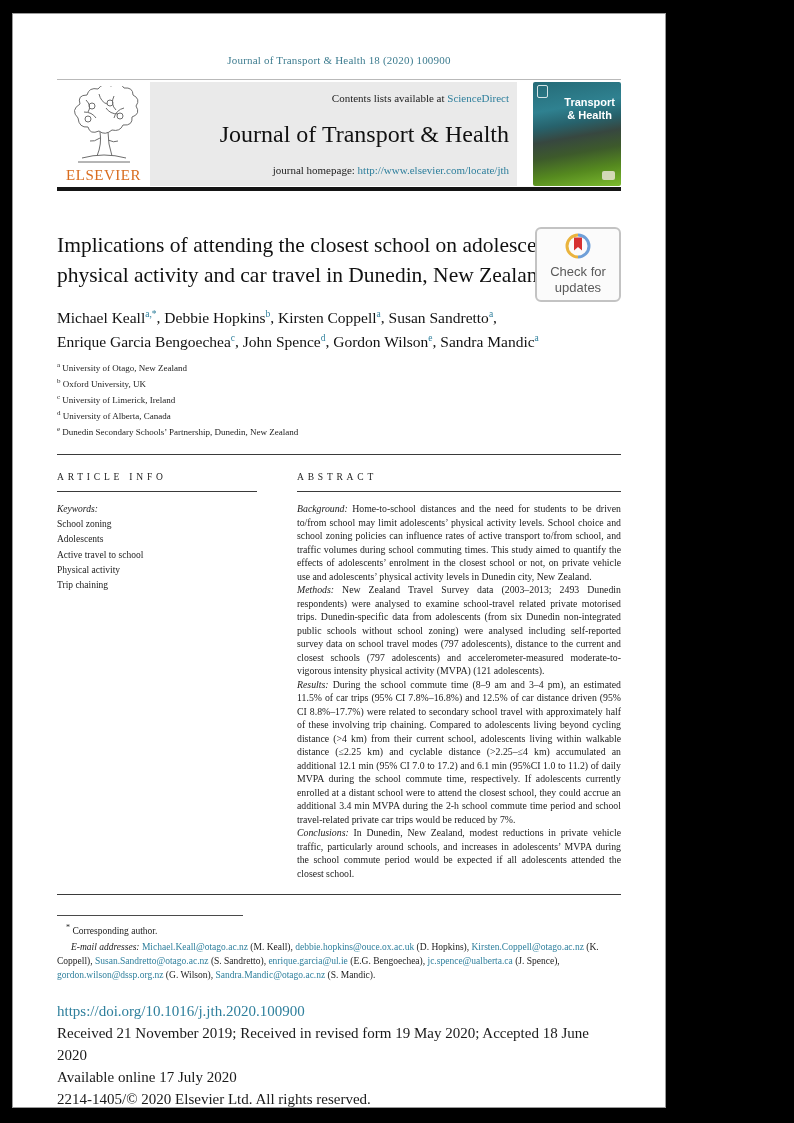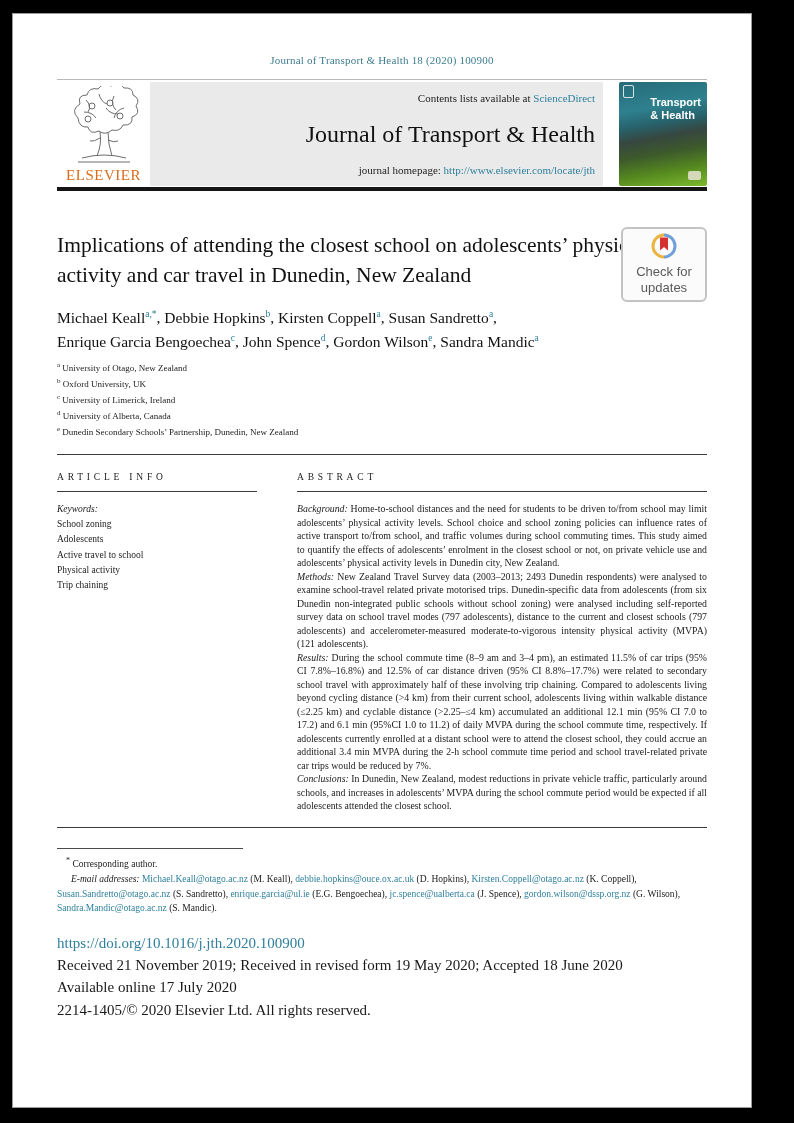--- a/index.html
+++ b/index.html
@@ -2,21 +2,21 @@
 <html><head>
 <meta charset="utf-8">
 <style>
   html,body{margin:0;padding:0;}
   body{
     width:794px;height:1123px;background:#000;position:relative;
     font-family:"Liberation Serif", serif;color:#1a1a1a;
     -webkit-font-smoothing:antialiased;
   }
   .page{
-    position:absolute;left:12px;top:13px;width:740px;height:1095px;
+    position:absolute;left:12px;top:13px;width:654px;height:1095px;
     background:#fff;border:1px solid #9a9a9a;box-sizing:border-box;
     overflow:hidden;
   }
   .content{padding:40px 44px 0 44px;}
   .link{color:#2e7f9c;text-decoration:none;cursor:pointer;}
   
   .journal-ref{
     text-align:center;font-size:11px;color:#3d7c8f;letter-spacing:.2px;
   }
   .topline{border:none;border-top:1px solid #b9b9b9;margin:13px 0 2px 0;}
@@ -26,21 +26,21 @@
   .elsevier-label{font-size:15px;color:#d96c1e;letter-spacing:.5px;margin-top:1px;}
   .banner-mid{flex:1;background:#eaeaea;display:flex;flex-direction:column;justify-content:space-between;text-align:right;padding:10px 8px;box-sizing:border-box;}
   .contents-line{font-size:11px;color:#222;}
   .banner-title{font-size:24px;color:#111;}
   .homepage-line{font-size:11px;color:#222;}
   .cover{
     width:88px;margin-left:16px;position:relative;border-radius:2px;
     background:linear-gradient(170deg,#256b77 0%,#2f8190 26%,#27626c 40%,#374740 52%,#3d5a2b 66%,#55891f 82%,#7cbb2e 100%);
     overflow:hidden;
   }
-  .cover-title{position:absolute;top:14px;right:6px;text-align:left;color:#fff;
+  .cover-title{position:absolute;top:14px;right:6px;text-align:center;color:#fff;
     font-family:"Liberation Sans",sans-serif;font-weight:bold;font-size:11px;line-height:1.15;}
   .cover-logo{position:absolute;top:3px;left:4px;width:9px;height:11px;border:1px solid rgba(255,255,255,.8);border-radius:2px;}
   .cover-chip{position:absolute;bottom:6px;right:6px;width:13px;height:9px;background:#e8e3d2;border-radius:2px;opacity:.85;}
   .blackbar{height:4px;background:#151515;margin-top:1px;}
   
   .title-wrap{position:relative;margin-top:40px;}
   .article-title{font-size:21.5px;font-weight:normal;line-height:1.38;max-width:600px;margin:0;color:#111;}
   .updates-badge{
     position:absolute;right:0;top:-4px;width:82px;border:2px solid #c3c3c3;border-radius:6px;
     background:#fbfbfb;text-align:center;padding:4px 0 3px 0;cursor:pointer;

